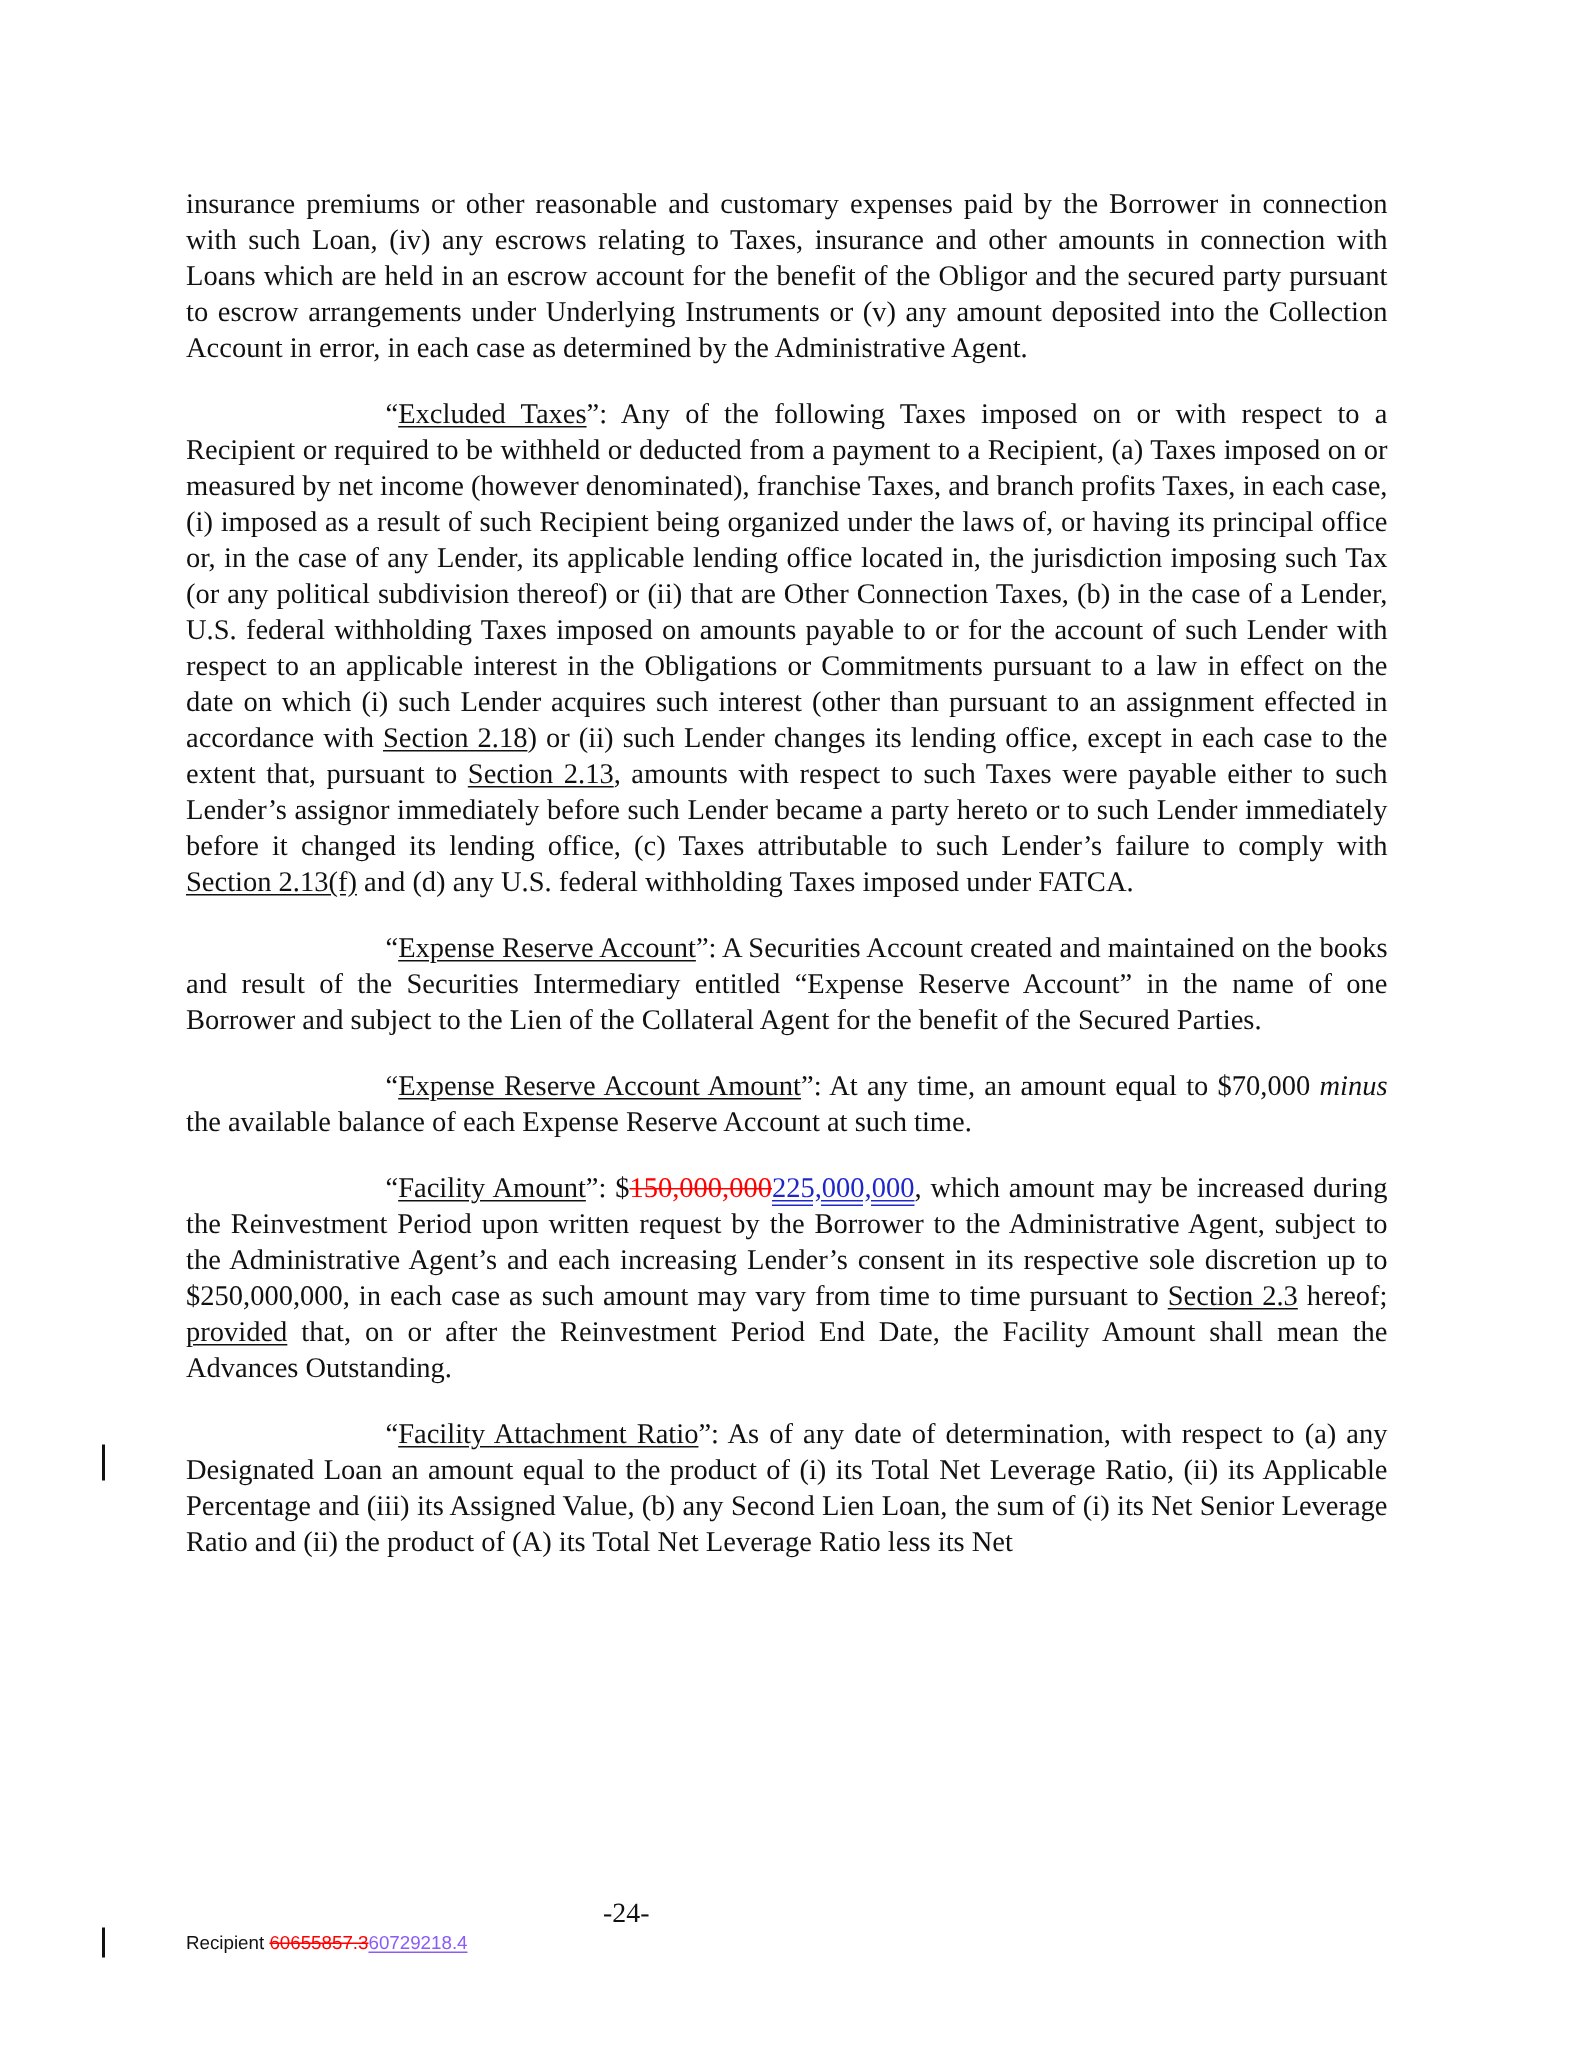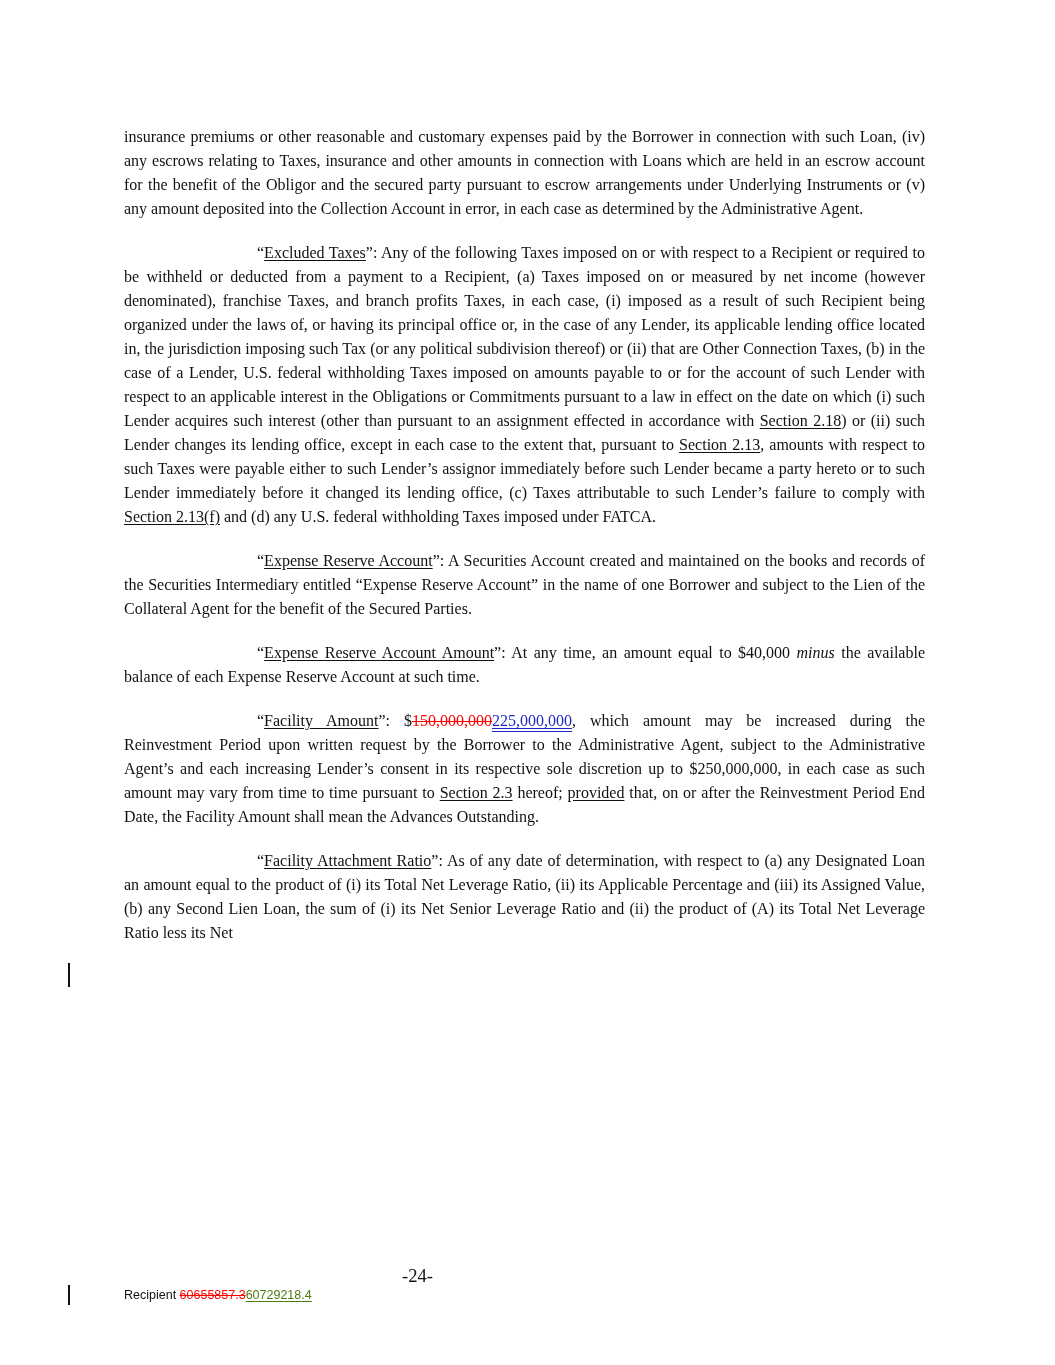--- a/index.html
+++ b/index.html
@@ -3,42 +3,42 @@
   <meta charset="utf-8">
   <style>
     html, body { margin: 0; padding: 0; background: #ffffff; }
     body { width: 1055px; height: 1365px; position: relative; overflow: hidden; }
     .page {
       position: absolute; left: 0; top: 0; width: 1055px; height: 1365px; background: #fff;
       font-family: "Liberation Serif", "DejaVu Serif", serif; color: #111;
     }
     .content {
       position: absolute; left: 124px; top: 125px; width: 801px;
-      font-size: 16px; line-height: 24px;
+      font-size: 19px; line-height: 24px;
     }
     .para { text-align: justify; margin: 0 0 20px 0; }
     .para.indent { text-indent: 133px; }
     .para.first { margin-bottom: 20px; }
     .u { text-decoration: underline; text-underline-offset: 2px; }
     .i { font-style: italic; }
     .del { color: #ff0000; text-decoration: line-through; text-align: center; }
     .ins { color: #1f27c9; text-decoration: underline double; text-underline-offset: 2px; margin-top: 22px; }
     .changebar {
       position: absolute; width: 2px; background: #111;
     }
     .page-number {
       position: absolute; left: 0; width: 835px; top: 1265px; text-align: center;
       font-size: 18.6px; font-family: "Liberation Serif", serif;
     }
     .footer {
       position: absolute; left: 124px; top: 1288px;
       font-family: "Liberation Sans", "DejaVu Sans", sans-serif; font-size: 12.5px; color: #111;
     }
     .footer .del { color: #ff0000; }
-    .footer .ins { color: #4d7c0f; text-decoration: underline; }
+    .footer .ins { color: #8b5cf6; text-decoration: underline; }
   </style>
 </head>
 <body>
 
 <div class="page">
 
   <div class="changebar" style="left:68px; top:963px; height:24px;"></div>
   <div class="changebar" style="left:68px; top:1285px; height:20px;"></div>
 
   <div class="content">
@@ -47,25 +47,25 @@
       <span>insurance premiums or other reasonable and customary expenses paid by the Borrower in connection with such Loan, (iv) any escrows relating to Taxes, insurance and other amounts in connection with Loans which are held in an escrow account for the benefit of the Obligor and the secured party pursuant to escrow arrangements under Underlying Instruments or (v) any amount deposited into the Collection Account in error, in each case as determined by the Administrative Agent.</span>
     </p>
 
     <p class="para indent">
       <span>“</span><span class="u">Excluded Taxes</span><span>”:  </span><span>Any of the following Taxes imposed on or with respect to a Recipient or required to be withheld or deducted from a payment to a Recipient, (a) Taxes imposed on or measured by net income (however denominated), franchise Taxes, and branch profits Taxes, in each case, (i) imposed as a result of such Recipient being organized under the laws of, or having its principal office or, in the case of any Lender, its applicable lending office located in, the jurisdiction imposing such Tax (or any political subdivision thereof) or (ii) that are Other Connection Taxes, (b) in the case of a Lender, U.S. federal withholding Taxes imposed on amounts payable to or for the account of such Lender with respect to an applicable interest in the Obligations or Commitments pursuant to a law in effect on the date on which (i) such Lender acquires such interest (other than pursuant to an assignment effected in accordance with </span><span class="u">Section 2.18</span><span>) or (ii) such Lender changes its lending office, except in each case to the extent that, pursuant to </span><span class="u">Section 2.13</span><span>, amounts with respect to such Taxes were payable either to such Lender’s assignor immediately before such Lender became a party hereto or to such Lender immediately before it changed its lending office, (c) Taxes attributable to such Lender’s failure to comply with </span><span class="u">Section 2.13(f)</span><span> and (d) any U.S. federal withholding Taxes imposed under FATCA.</span>
     </p>
 
 
 
     <p class="para indent">
-      <span>“</span><span class="u">Expense Reserve Account</span><span>”:  </span><span>A Securities Account created and maintained on the books and records of the Securities Intermediary entitled “Expense Reserve Account” in the name of one Borrower and subject to the Lien of the Collateral Agent for the benefit of the Secured Parties.</span>
+      <span>“</span><span class="u">Expense Reserve Account</span><span>”:  </span><span>A Securities Account created and maintained on the books and result of the Securities Intermediary entitled “Expense Reserve Account” in the name of one Borrower and subject to the Lien of the Collateral Agent for the benefit of the Secured Parties.</span>
     </p>
 
     <p class="para indent">
-      <span>“</span><span class="u">Expense Reserve Account Amount</span><span>”:  </span><span>At any time, an amount equal to $40,000 </span><span class="i">minus</span><span> the available balance of each Expense Reserve Account at such time.</span>
+      <span>“</span><span class="u">Expense Reserve Account Amount</span><span>”:  </span><span>At any time, an amount equal to $70,000 </span><span class="i">minus</span><span> the available balance of each Expense Reserve Account at such time.</span>
     </p>
 
     <p class="para indent">
       <span>“</span><span class="u">Facility Amount</span><span>”:  </span><span>$</span><span class="del">150,000,000</span><span class="ins">225,000,000</span><span>, which amount may be increased during the Reinvestment Period upon written request by the Borrower to the Administrative Agent, subject to the Administrative Agent’s and each increasing Lender’s consent in its respective sole discretion up to $250,000,000, in each case as such amount may vary from time to time pursuant to </span><span class="u">Section 2.3</span><span> hereof; </span><span class="u">provided</span><span> that, on or after the Reinvestment Period End Date, the Facility Amount shall mean the Advances Outstanding.</span>
     </p>
 
     <p class="para indent">
       <span>“</span><span class="u">Facility Attachment Ratio</span><span>”:  </span><span>As of any date of determination, with respect to (a) any Designated Loan an amount equal to the product of (i) its Total Net Leverage Ratio, (ii) its Applicable Percentage and (iii) its Assigned Value, (b) any Second Lien Loan, the sum of (i) its Net Senior Leverage Ratio and (ii) the product of (A) its Total Net Leverage Ratio less its Net</span>
     </p>
 

